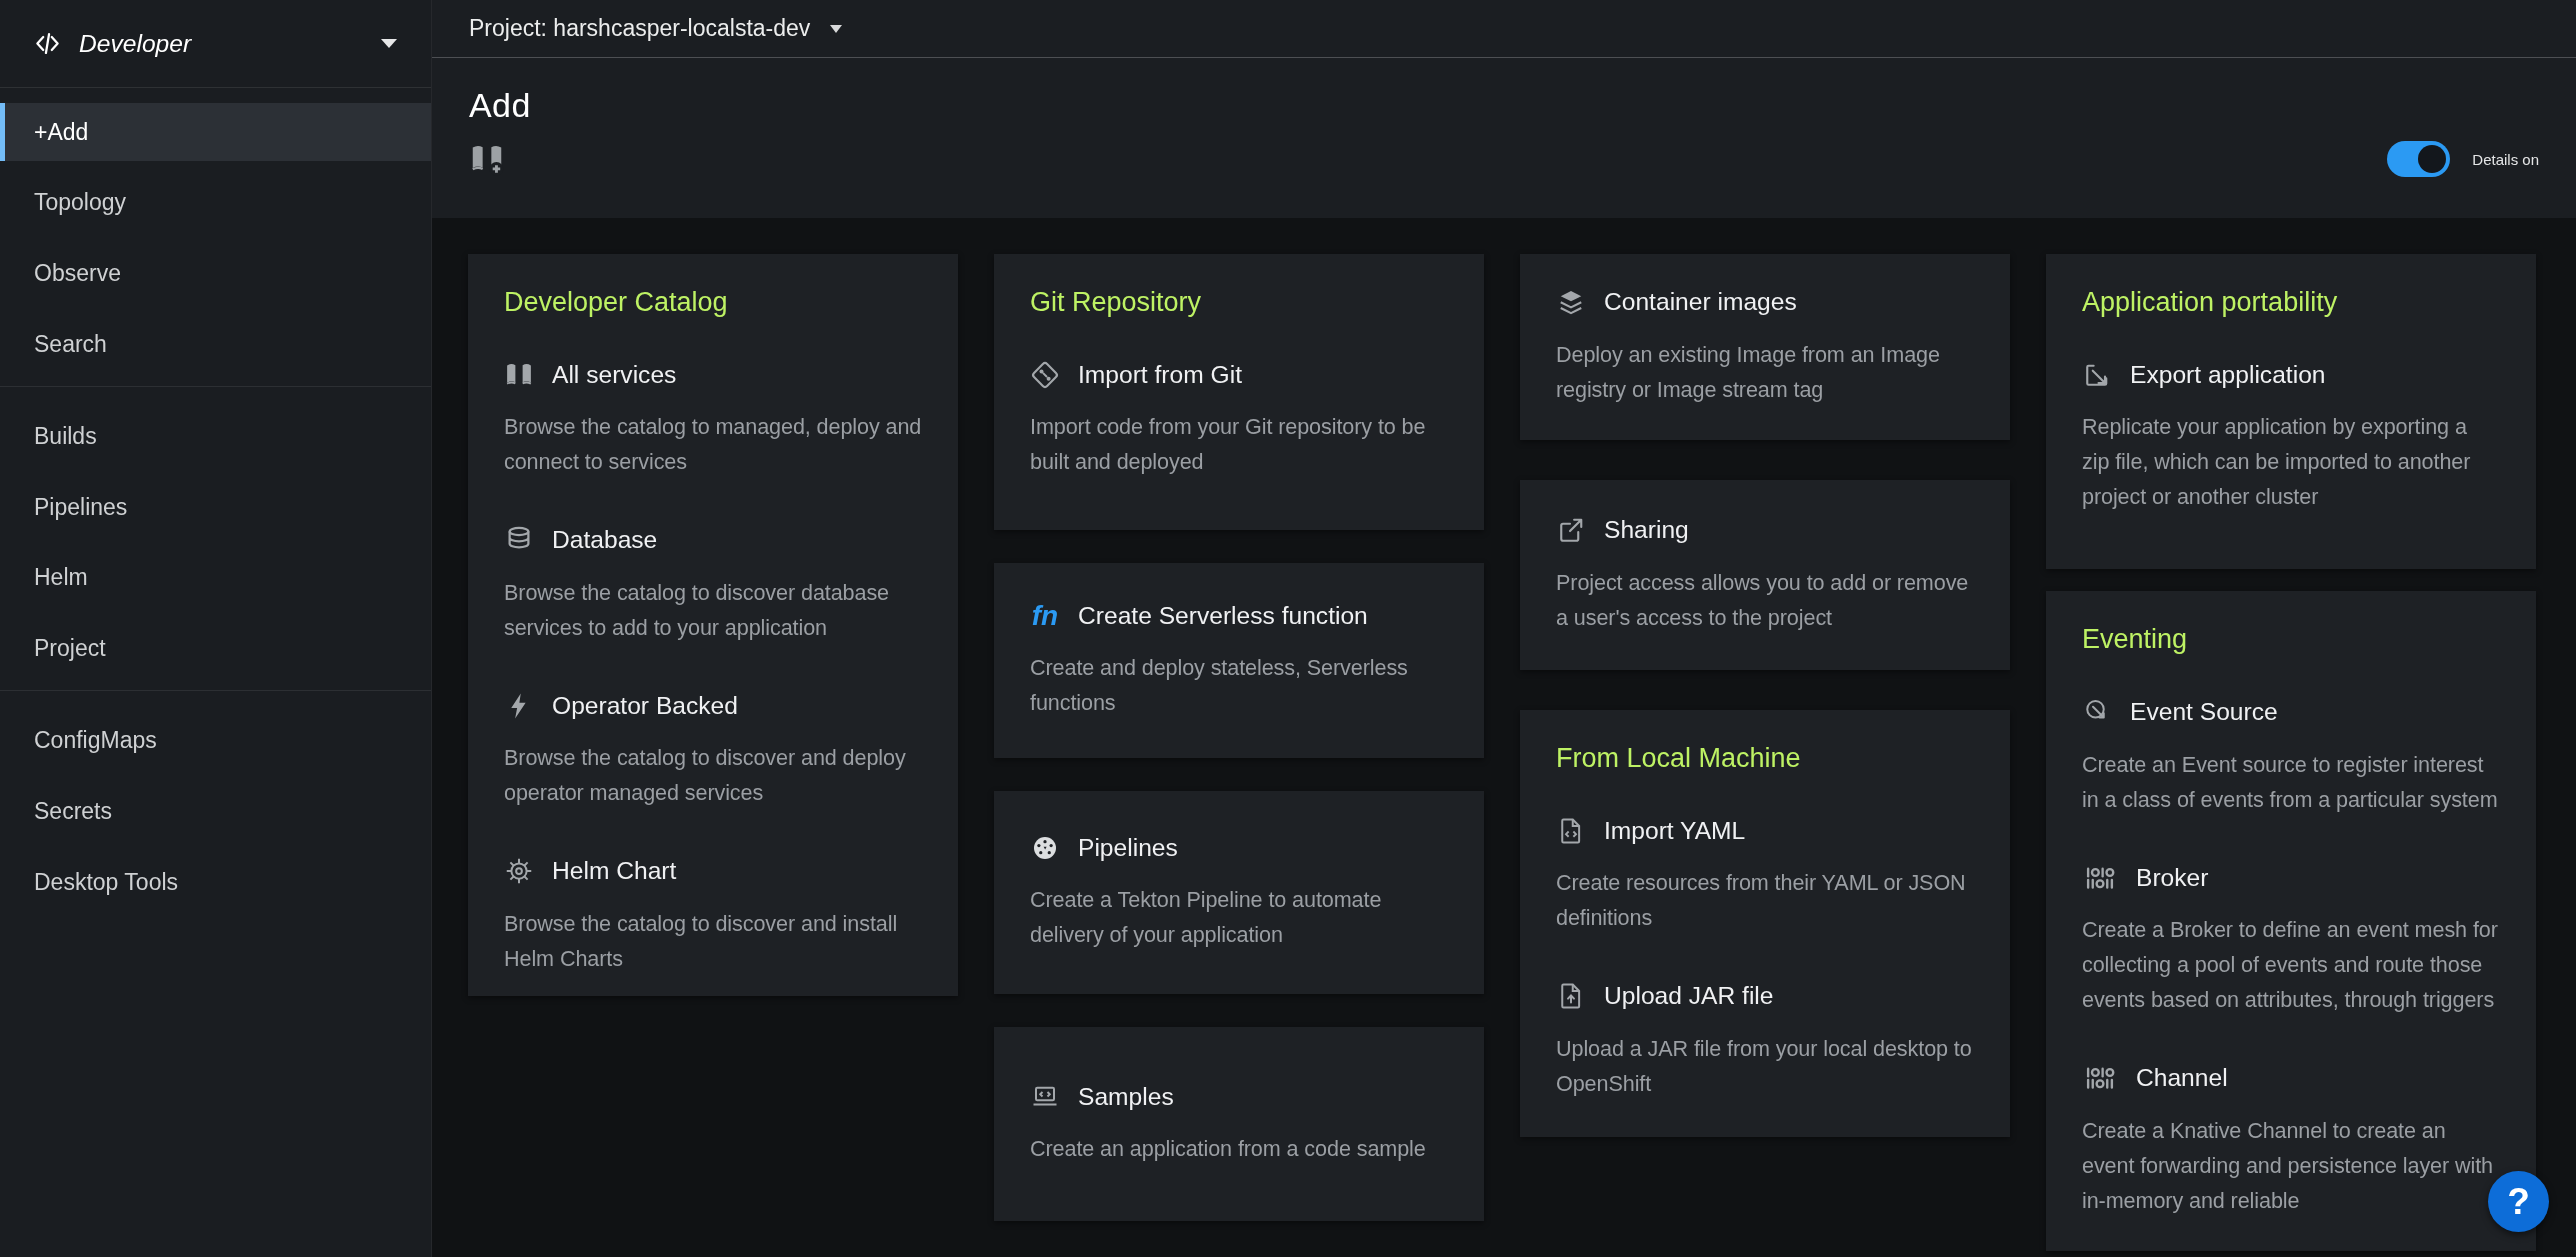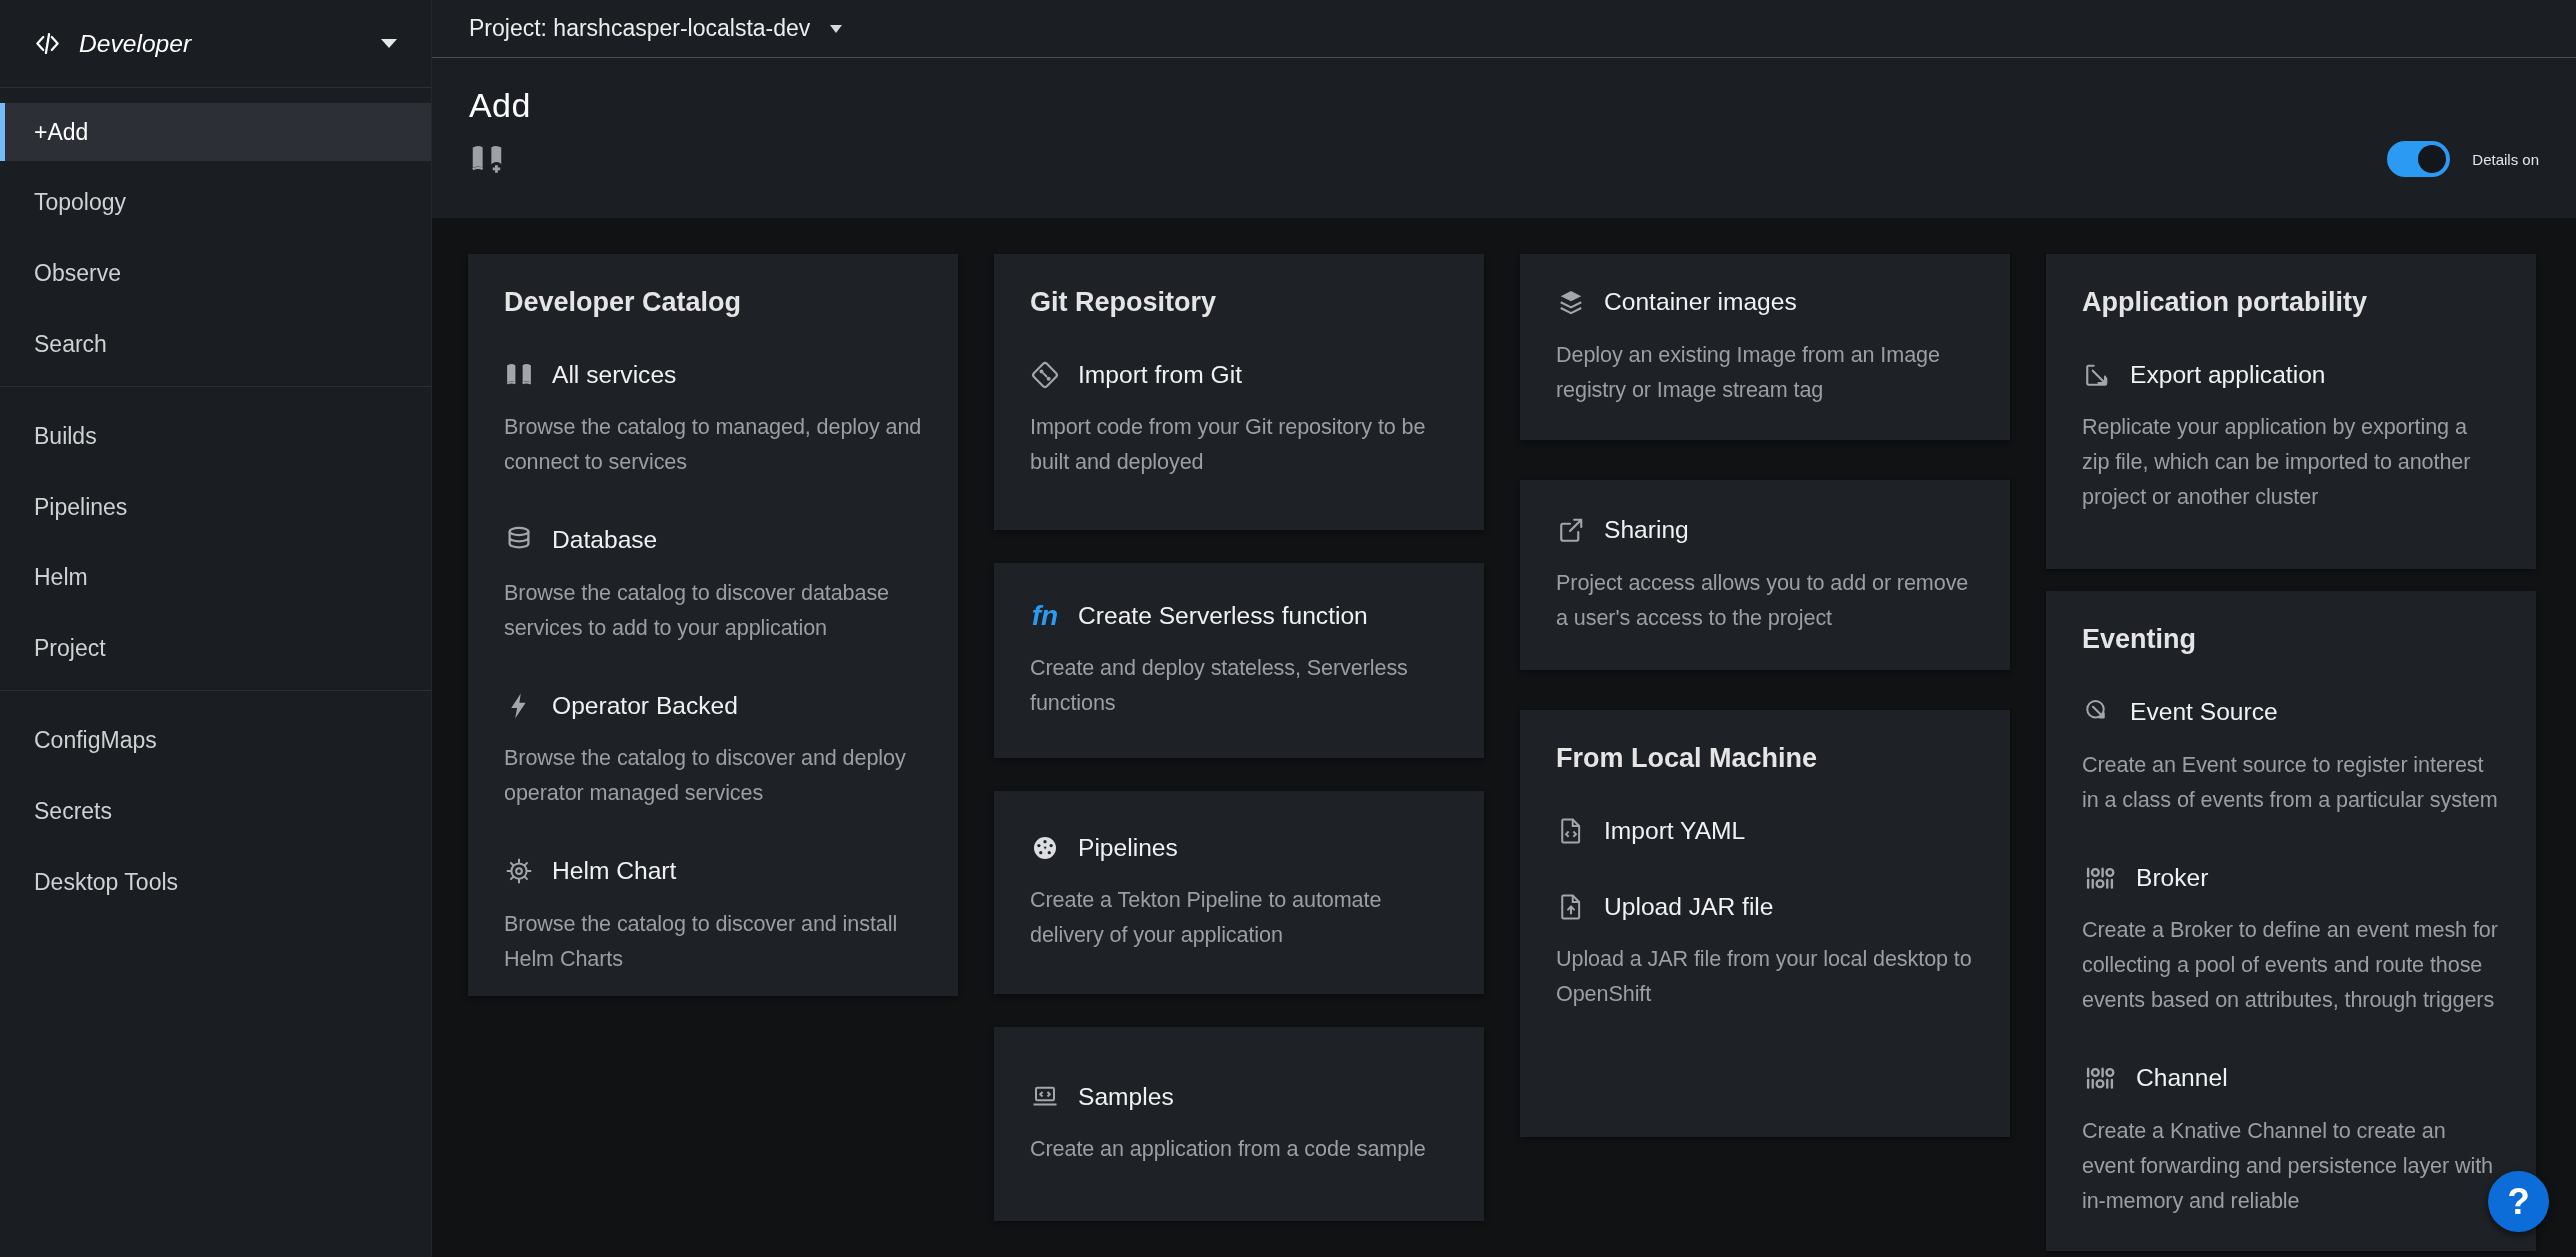--- a/index.html
+++ b/index.html
@@ -53,21 +53,21 @@
   .col { width: 490px; flex: none; display: flex; flex-direction: column; }
   .col-a .card + .card { margin-top: 33px; }
   .col-b .card + .card { margin-top: 40px; padding-left: 36px; }
   .col-c .card + .card { margin-top: 22.4px; }
 
   .card {
     background: #1e2125; padding: 33px 36px; overflow: hidden;
     box-shadow: 0 2.2px 6px rgba(0,0,0,.45); cursor: pointer;
   }
   .card.center { display: flex; flex-direction: column; justify-content: center; }
-  .card-title { font-size: 27px; font-weight: 700; color: #e5e5e5; margin-bottom: 42px; }
+  .card-title { font-size: 27px; font-weight: 400; color: #bef264; margin-bottom: 42px; }
   .item + .item { margin-top: 46px; }
   .item-head { display: flex; align-items: center; gap: 18px; }
   .icon { width: 30px; height: 30px; color: #a3a7ab; flex: none; display: inline-flex; align-items: center; justify-content: center; }
   .icon svg { width: 100%; height: 100%; }
   .item-label { font-size: 24.6px; font-weight: 500; color: #f0f1f3; }
   .item-desc { margin-top: 19.4px; font-size: 21.6px; line-height: 35px; color: #9b9fa4; letter-spacing: -0.1px; }
   .fn-glyph { font-size: 28px; font-style: italic; font-weight: 600; color: #2b9af3; line-height: 1; }
 
   .help-fab {
     position: fixed; right: 27px; bottom: 25px; width: 61px; height: 61px; border-radius: 50%;
@@ -357,20 +357,21 @@
           <div class="card-title">From Local Machine</div>
           <div class="item">
             <div class="item-head">
               <span class="icon">
                   <svg viewBox="0 0 24 24">
                     <use href="#i-file-code"></use>
                   </svg>
                 </span>
               <span class="item-label">Import YAML</span>
             </div>
+            <p class="item-desc">Create resources from their YAML or JSON definitions</p>
           </div>
           <div class="item">
             <div class="item-head">
               <span class="icon">
                   <svg viewBox="0 0 24 24">
                     <use href="#i-file-up"></use>
                   </svg>
                 </span>
               <span class="item-label">Upload JAR file</span>
             </div>

